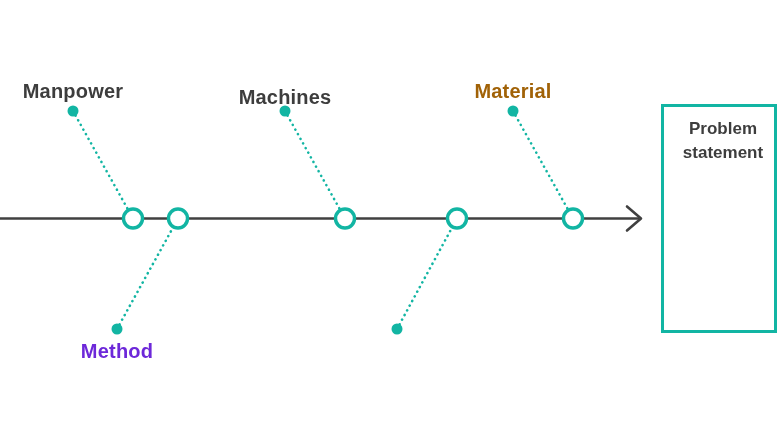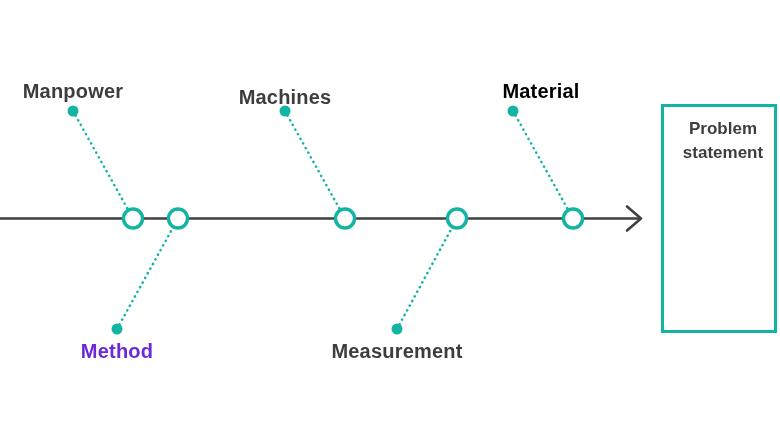--- a/index.html
+++ b/index.html
@@ -56,20 +56,19 @@
       <circle cx="457" cy="218.5" r="9.5" fill="#ffffff" stroke="#12b5a3" stroke-width="3.4"></circle>
       <circle cx="73" cy="111" r="5.5" fill="#12b5a3"></circle>
       <circle cx="285" cy="111" r="5.5" fill="#12b5a3"></circle>
       <circle cx="513" cy="111" r="5.5" fill="#12b5a3"></circle>
       <circle cx="117" cy="329" r="5.5" fill="#12b5a3"></circle>
       <circle cx="397" cy="329" r="5.5" fill="#12b5a3"></circle>
     </svg>
 
   <div class="branch-label" style="left: 73px; top: 80px; color: rgb(61, 61, 61);">Manpower</div>
   <div class="branch-label" style="left: 285px; top: 86px; color: rgb(61, 61, 61);">Machines</div>
-  <div class="branch-label" style="left: 541px; top: 80px; color: #000000;">Material</div>
+  <div class="branch-label" style="left: 513px; top: 80px; color: #a16207;">Material</div>
   <div class="branch-label" style="left: 117px; top: 340px; color: #6d28d9;">Method</div>
-  <div class="branch-label" style="left: 397px; top: 340px; color: rgb(61, 61, 61);">Measurement</div>
 
   <div class="problem-box" style="left: 661px; top: 104px; width: 116px; height: 229px; border-color: rgb(18, 181, 163); color: rgb(61, 61, 61);">
     <span>Problem statement</span>
   </div>
 </div>
 
 </body></html>

